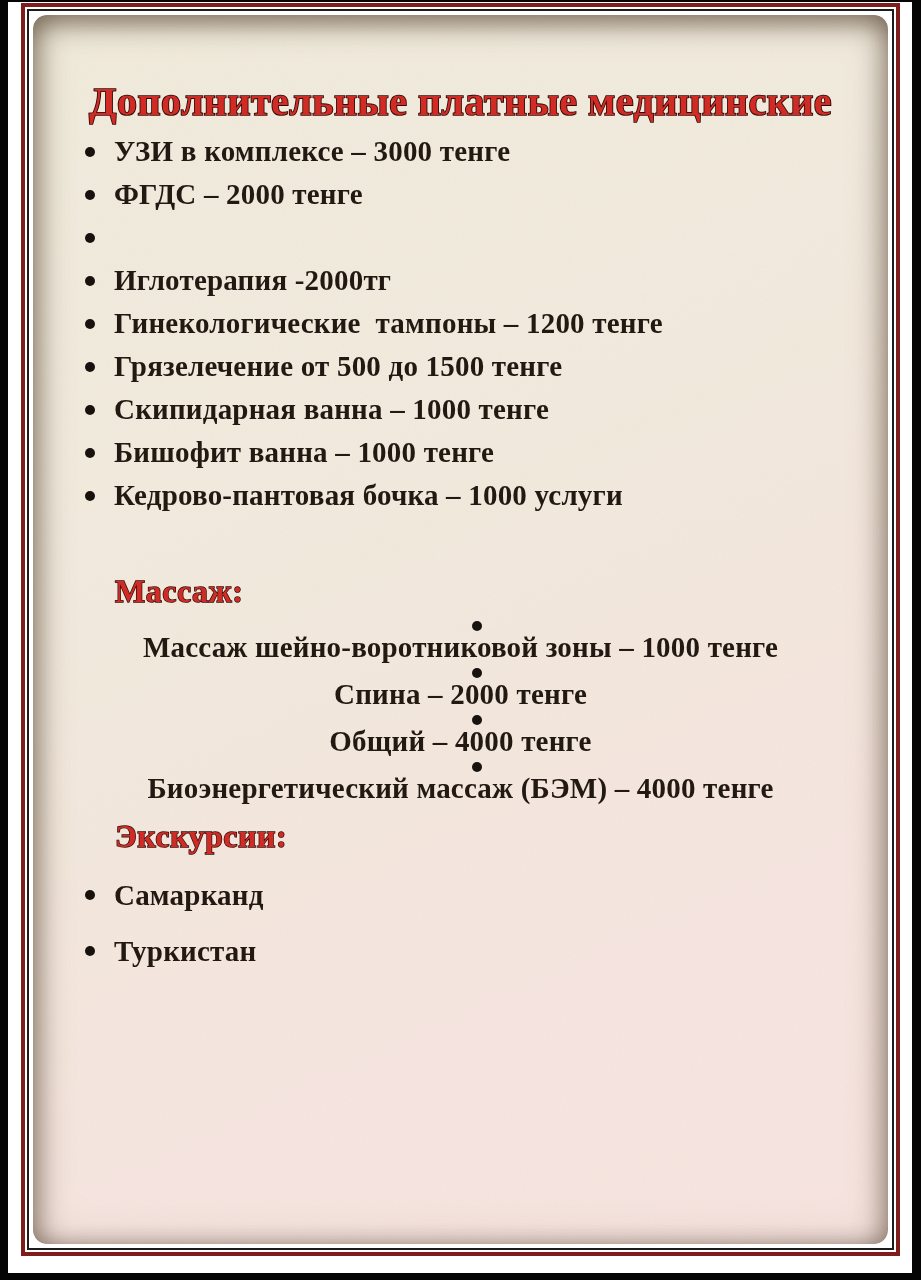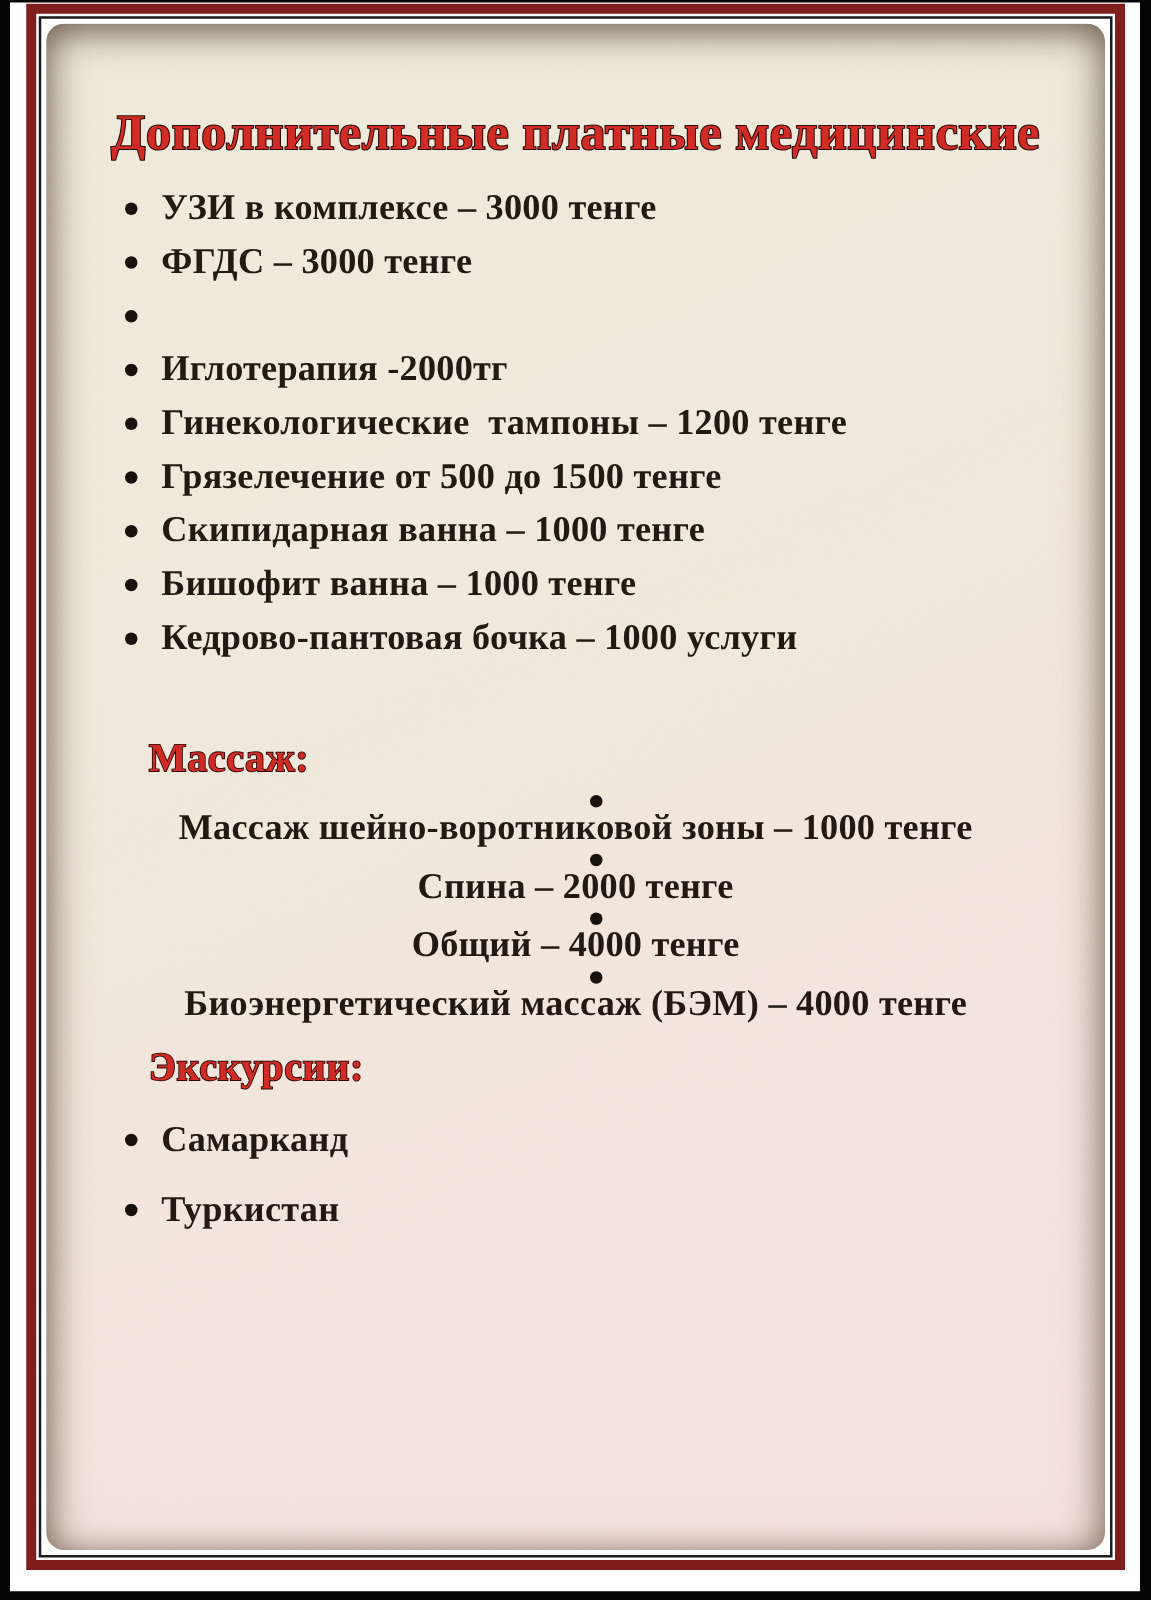--- a/index.html
+++ b/index.html
@@ -11,21 +11,21 @@
     position: relative;
   }
   .mat {
     position: absolute;
     top: 2px; left: 8px; right: 9px; bottom: 7px;
     background: #ffffff;
   }
   .frame {
     position: absolute;
     top: 1px; left: 13px; right: 12px; bottom: 17px;
-    border: 8px solid #7f1d1d;
+    border: 4px solid #7f1d1d;
   }
   .frame-inner {
     position: absolute;
     inset: 2px;
     border: 2px solid #1b1b1b;
   }
   .paper {
     position: absolute;
     inset: 4px;
     border-radius: 14px;
@@ -60,21 +60,21 @@
     font-weight: 700;
     color: #d02b24;
     -webkit-text-stroke: 1.7px #2a0a08;
     paint-order: stroke fill;
     letter-spacing: 0.5px;
   }
   .title .tl { display: block; }
 
   ul.list {
     list-style: none;
-    margin: 11px; padding: 0;
+    margin: 0; padding: 0;
   }
   ul.list li {
     display: flex;
     align-items: center;
     font-weight: 700;
     color: #221912;
     font-size: 29px;
     letter-spacing: 0.2px;
     white-space: pre;
   }
@@ -120,21 +120,21 @@
         </svg>
 
         <div class="content">
 
           <h1 class="title">
             <span class="tl">Дополнительные платные медицинские</span>
           </h1>
 
           <ul class="list main-list">
             <li><span class="dot"></span><span>УЗИ в комплексе – 3000 тенге</span></li>
-            <li><span class="dot"></span><span>ФГДС – 3000 тенге</span></li>
+            <li><span class="dot"></span><span>ФГДС – 2000 тенге</span></li>
             <li><span class="dot"></span></li>
             <li><span class="dot"></span><span>Иглотерапия -2000тг</span></li>
             <li><span class="dot"></span><span>Гинекологические  тампоны – 1200 тенге</span></li>
             <li><span class="dot"></span><span>Грязелечение от 500 до 1500 тенге</span></li>
             <li><span class="dot"></span><span>Скипидарная ванна – 1000 тенге</span></li>
             <li><span class="dot"></span><span>Бишофит ванна – 1000 тенге</span></li>
             <li><span class="dot"></span><span>Кедрово-пантовая бочка – 1000 услуги</span></li>
           </ul>
 
           <h2 class="section-heading heading-massage">Массаж:</h2>

